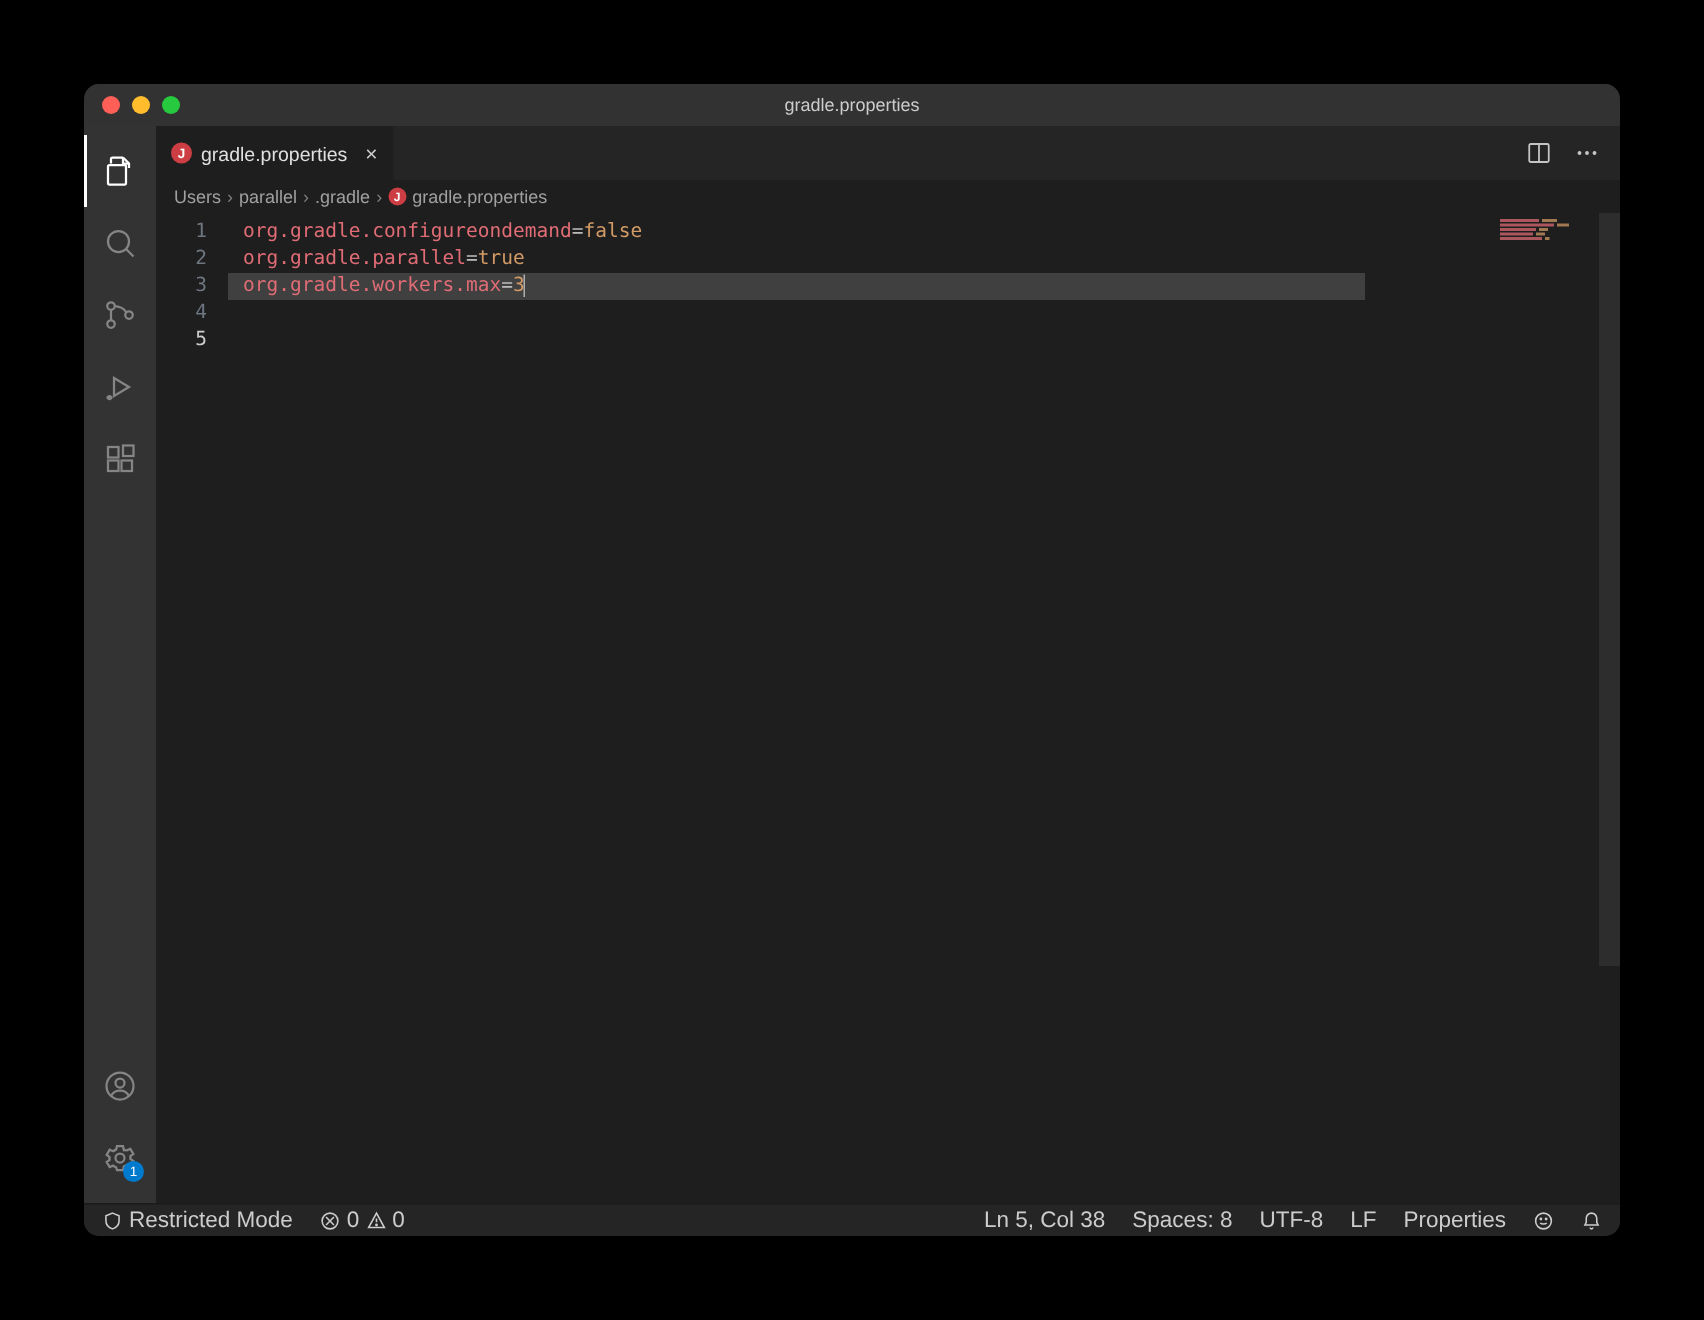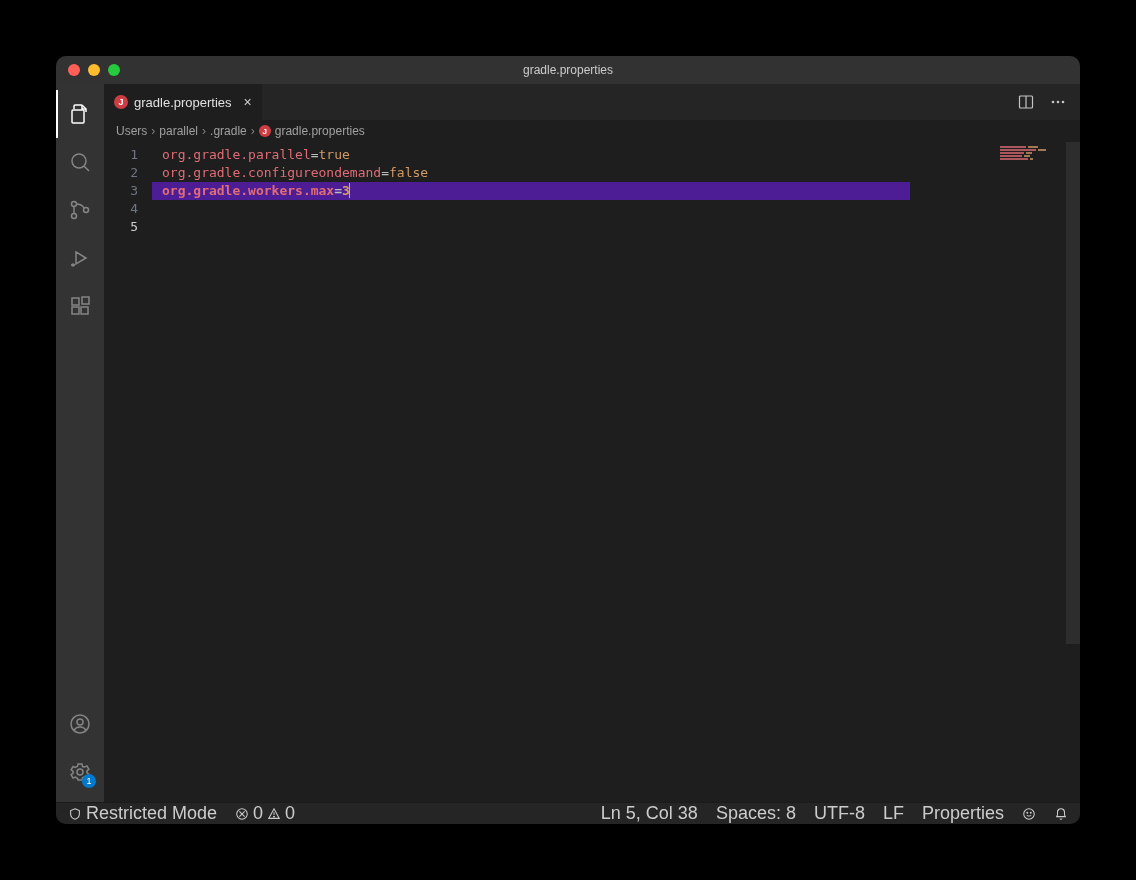--- a/index.html
+++ b/index.html
@@ -99,21 +99,21 @@
     width: 48px; text-align: right; color: #6e7681;
     padding: 4px 14px 0 0; font-family: "SF Mono", Menlo, Consolas, monospace; font-size: 13px;
     line-height: 18px; user-select: none; background:#1e1e1e;
   }
   .gutter .ln.active { color: #cccccc; }
   .code {
     flex:1; padding: 4px 0 0 10px; font-family: "SF Mono", Menlo, Consolas, monospace;
     font-size: 13px; line-height: 18px; color:#d4d4d4; position:relative;
   }
   .code .line { height:18px; white-space: pre; position:relative; }
-  .code .line.current { background: #4c1d95; margin-left:-10px; padding-left:10px; margin-right:60px;font-weight:bold;}
+  .code .line.current { background: #404040; margin-left:-10px; padding-left:10px; margin-right:60px;}
   .tok-key { color: #e06c75; }
   .tok-eq { color: #bbbbbb; }
   .tok-val { color: #d19a66; }
   .cursor {
     display:inline-block; width:1px; height:15px; background:#aeafad; vertical-align:text-bottom;
     margin-left:-1px;
   }
   .minimap {
     width: 110px; background: #1e1e1e; position: relative; flex-shrink:0;
   }
@@ -127,21 +127,21 @@
   .scrollbar {
     position:absolute; right:0; top:0; bottom:0; width:14px;
   }
   .scrollbar-thumb {
     position:absolute; right:0; top:0; width:14px; height:76%;
     background:#4a4a4a55;
   }
   
   .statusbar {
     height: 22px; background: #252526; border-top:1px solid #1b1b1b;
-    display: flex; align-items: center; color: #cccccc; font-size: 18px;
+    display: flex; align-items: center; color: #cccccc; font-size: 15px;
     padding: 0 8px;
     flex-shrink:0;
   }
   .status-left, .status-right { display:flex; align-items:center; gap:10px;}
   .status-left { flex:1; }
   .status-item { display:flex; align-items:center; gap:4px; cursor:pointer; padding:0 4px;}
   .status-item svg { width:14px; height:14px; }
 </style>
 </head>
 <body>
@@ -265,22 +265,22 @@
 
       <div class="editor-body">
         <div class="gutter">
         <div class="ln">1</div>
             <div class="ln">2</div>
             <div class="ln">3</div>
             <div class="ln">4</div>
             <div class="ln active">5</div>
           </div>
         <div class="code">
+            <div class="line"><span class="tok-key">org.gradle.configureondemand</span><span class="tok-eq">=</span><span class="tok-val">false</span></div>
             <div class="line"><span class="tok-key">org.gradle.parallel</span><span class="tok-eq">=</span><span class="tok-val">true</span></div>
-            <div class="line"><span class="tok-key">org.gradle.configureondemand</span><span class="tok-eq">=</span><span class="tok-val">false</span></div>
             <div class="line current"><span class="tok-key">org.gradle.workers.max</span><span class="tok-eq">=</span><span class="tok-val">3</span><span class="cursor"></span></div>
           </div>
         <div class="minimap">
           <div class="minimap-content">
             <div class="mm-line">
                 <div class="mm-seg mm-key" style="width:26px"></div>
                 <div class="mm-seg mm-val" style="width:10px"></div>
               </div>
             <div class="mm-line">
                 <div class="mm-seg mm-key" style="width:36px"></div>

